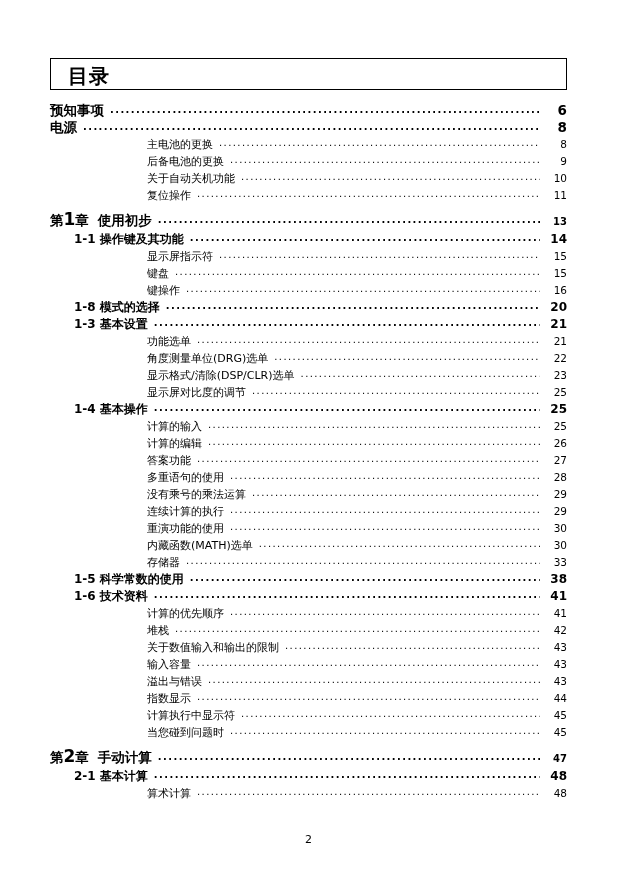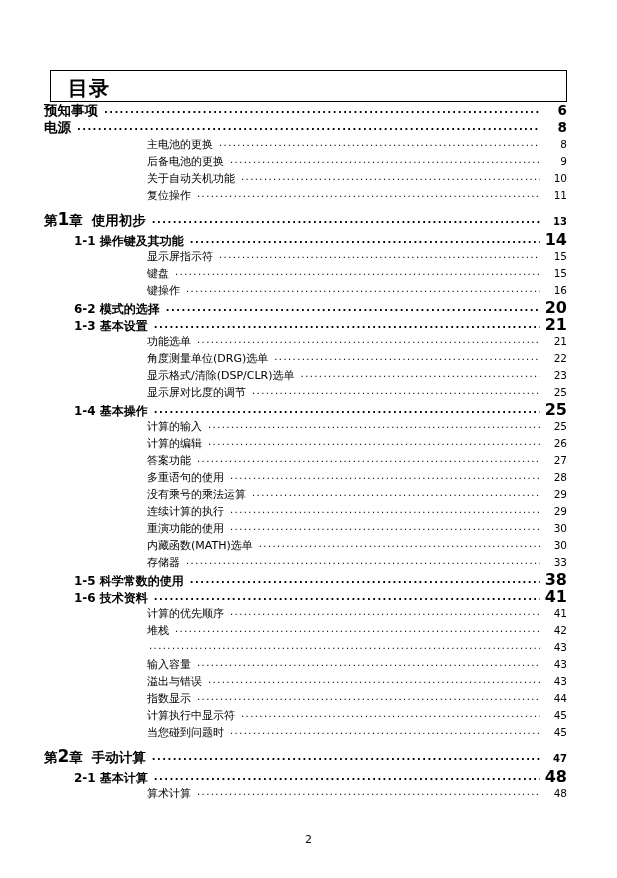--- a/index.html
+++ b/index.html
@@ -17,21 +17,21 @@
   }
   .page {
     position: absolute;
     left: 0; top: 0;
     width: 617px;
     height: 878px;
   }
   .title-box {
     position: absolute;
     left: 50px;
-    top: 70px;
+    top: 58px;
     width: 517px;
     height: 32px;
     border: 1.5px solid #000;
     box-sizing: border-box;
   }
   .title-box .title-text {
     position: absolute;
     left: 17px;
     top: 4px;
     font-size: 20px;
@@ -72,25 +72,25 @@
     min-width: 22px;
     padding-left: 3px;
   }
 
   
   .lvl-0 { font-size: 13.5px; font-weight: bold; }
   .lvl-0 .page-no { font-size: 13.5px; font-weight: bold; }
   .lvl-ch { font-size: 13.5px; font-weight: bold; }
   .lvl-ch .page-no { font-size: 10px; font-weight: bold; }
   .lvl-1 { font-size: 12px; font-weight: bold; }
-  .lvl-1 .page-no { font-size: 16px; font-weight: bold; }
+  .lvl-1 .page-no { font-size: 12px; font-weight: bold; }
   .lvl-2 { font-size: 11px; font-weight: normal; }
   .lvl-2 .page-no { font-size: 10.5px; font-weight: normal; }
 
-  .ind-0 { margin-left: 2px; }
+  .ind-0 { margin-left: 8px; }
   .ind-1 { margin-left: 32px; }
   .ind-2 { margin-left: 105px; }
 
   .chapter-num {
     font-size: 17px;
     font-weight: bold;
     line-height: 1;
   }
   .chapter-label {
     display: inline-flex;
@@ -177,21 +177,21 @@
         <span class="label">键盘</span>
         <span class="dots">...............................................................................................................................................................</span>
         <span class="page-no">15</span>
       </div>
       <div class="row lvl-2 ind-2">
         <span class="label">键操作</span>
         <span class="dots">...............................................................................................................................................................</span>
         <span class="page-no">16</span>
       </div>
       <div class="row lvl-1 ind-1">
-        <span class="label">6-2  模式的选择</span>
+        <span class="label">1-8  模式的选择</span>
         <span class="dots">...............................................................................................................................................................</span>
         <span class="page-no">20</span>
       </div>
       <div class="row lvl-1 ind-1">
         <span class="label">1-3  基本设置</span>
         <span class="dots">...............................................................................................................................................................</span>
         <span class="page-no">21</span>
       </div>
       <div class="row lvl-2 ind-2">
         <span class="label">功能选单</span>
@@ -277,20 +277,21 @@
         <span class="label">计算的优先顺序</span>
         <span class="dots">...............................................................................................................................................................</span>
         <span class="page-no">41</span>
       </div>
       <div class="row lvl-2 ind-2">
         <span class="label">堆栈</span>
         <span class="dots">...............................................................................................................................................................</span>
         <span class="page-no">42</span>
       </div>
       <div class="row lvl-2 ind-2">
+        <span class="label">关于数值输入和输出的限制</span>
         <span class="dots">...............................................................................................................................................................</span>
         <span class="page-no">43</span>
       </div>
       <div class="row lvl-2 ind-2">
         <span class="label">输入容量</span>
         <span class="dots">...............................................................................................................................................................</span>
         <span class="page-no">43</span>
       </div>
       <div class="row lvl-2 ind-2">
         <span class="label">溢出与错误</span>

